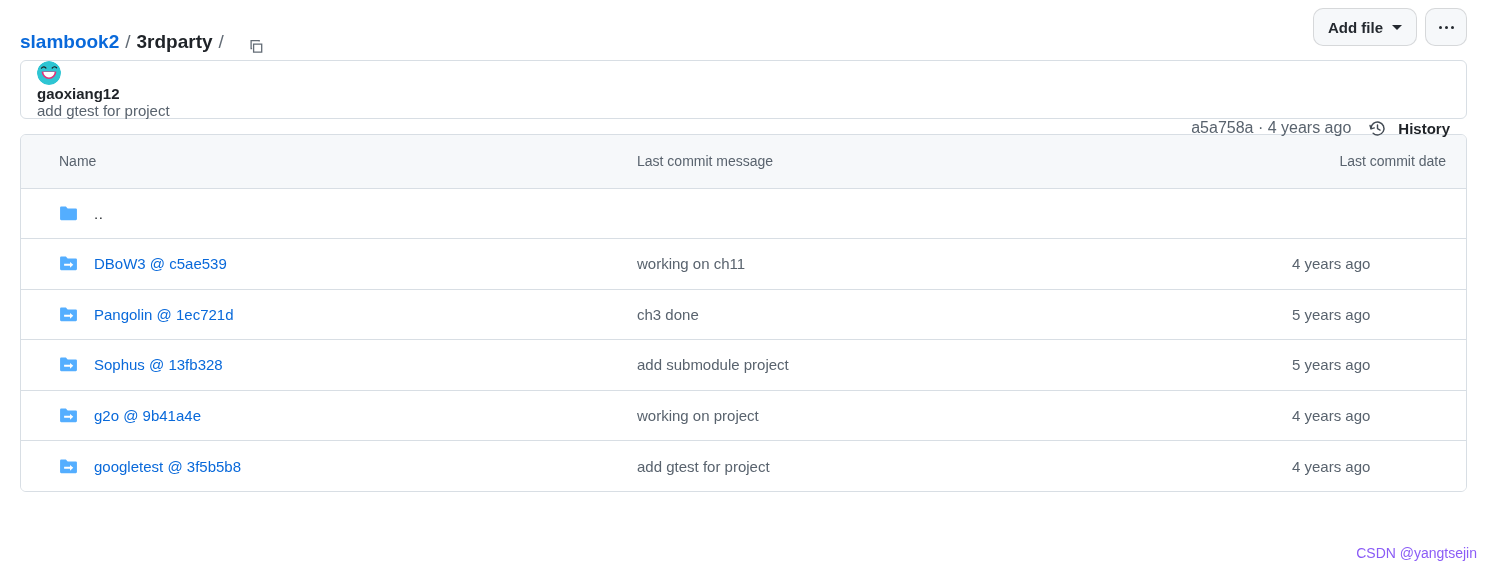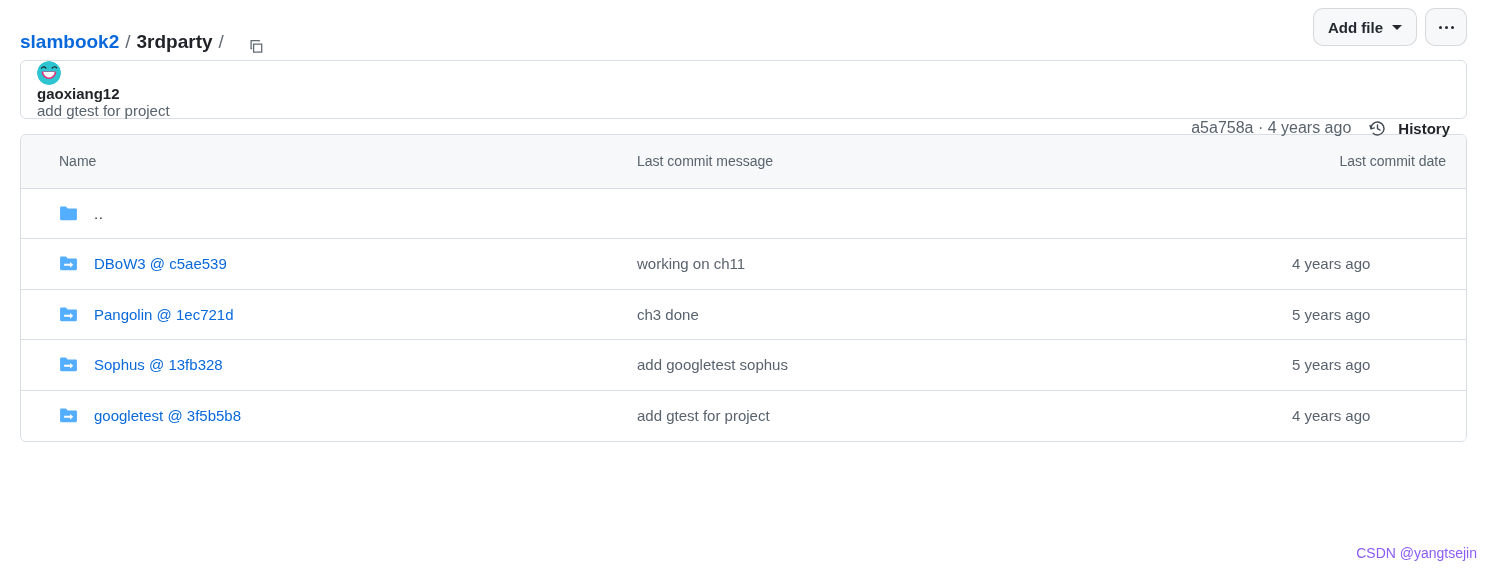--- a/index.html
+++ b/index.html
@@ -361,22 +361,35 @@
         <tr>
           <td class="c-name">
             <span class="name-cell">
               <svg class="icon-submodule" viewBox="0 0 16 16">
                 <path fill="#54aeff" d="M0.9 3.1 a0.9 0.9 0 0 1 0.9 -0.9 h4.0 l1.5 1.6 h6.9 a0.9 0.9 0 0 1 0.9 0.9 v8.0 a0.9 0.9 0 0 1 -0.9 0.9 h-12.4 a0.9 0.9 0 0 1 -0.9 -0.9 z"></path>
                 <path fill="#ffffff" d="M4.3 8.3 h5.0 v-1.6 l2.7 2.4 l-2.7 2.4 v-1.6 h-5.0 z"></path>
               </svg>
               <span class="entry-link">Sophus @ 13fb328</span>
             </span>
           </td>
-          <td class="c-msg"><span>add googletest sophus</span></td>
+          <td class="c-msg"><span>add submodule project</span></td>
           <td class="c-date"><span>5 years ago</span></td>
+        </tr>
+        <tr>
+          <td class="c-name">
+            <span class="name-cell">
+              <svg class="icon-submodule" viewBox="0 0 16 16">
+                <path fill="#54aeff" d="M0.9 3.1 a0.9 0.9 0 0 1 0.9 -0.9 h4.0 l1.5 1.6 h6.9 a0.9 0.9 0 0 1 0.9 0.9 v8.0 a0.9 0.9 0 0 1 -0.9 0.9 h-12.4 a0.9 0.9 0 0 1 -0.9 -0.9 z"></path>
+                <path fill="#ffffff" d="M4.3 8.3 h5.0 v-1.6 l2.7 2.4 l-2.7 2.4 v-1.6 h-5.0 z"></path>
+              </svg>
+              <span class="entry-link">g2o @ 9b41a4e</span>
+            </span>
+          </td>
+          <td class="c-msg"><span>working on project</span></td>
+          <td class="c-date"><span>4 years ago</span></td>
         </tr>
         <tr>
           <td class="c-name">
             <span class="name-cell">
               <svg class="icon-submodule" viewBox="0 0 16 16">
                 <path fill="#54aeff" d="M0.9 3.1 a0.9 0.9 0 0 1 0.9 -0.9 h4.0 l1.5 1.6 h6.9 a0.9 0.9 0 0 1 0.9 0.9 v8.0 a0.9 0.9 0 0 1 -0.9 0.9 h-12.4 a0.9 0.9 0 0 1 -0.9 -0.9 z"></path>
                 <path fill="#ffffff" d="M4.3 8.3 h5.0 v-1.6 l2.7 2.4 l-2.7 2.4 v-1.6 h-5.0 z"></path>
               </svg>
               <span class="entry-link">googletest @ 3f5b5b8</span>
             </span>

